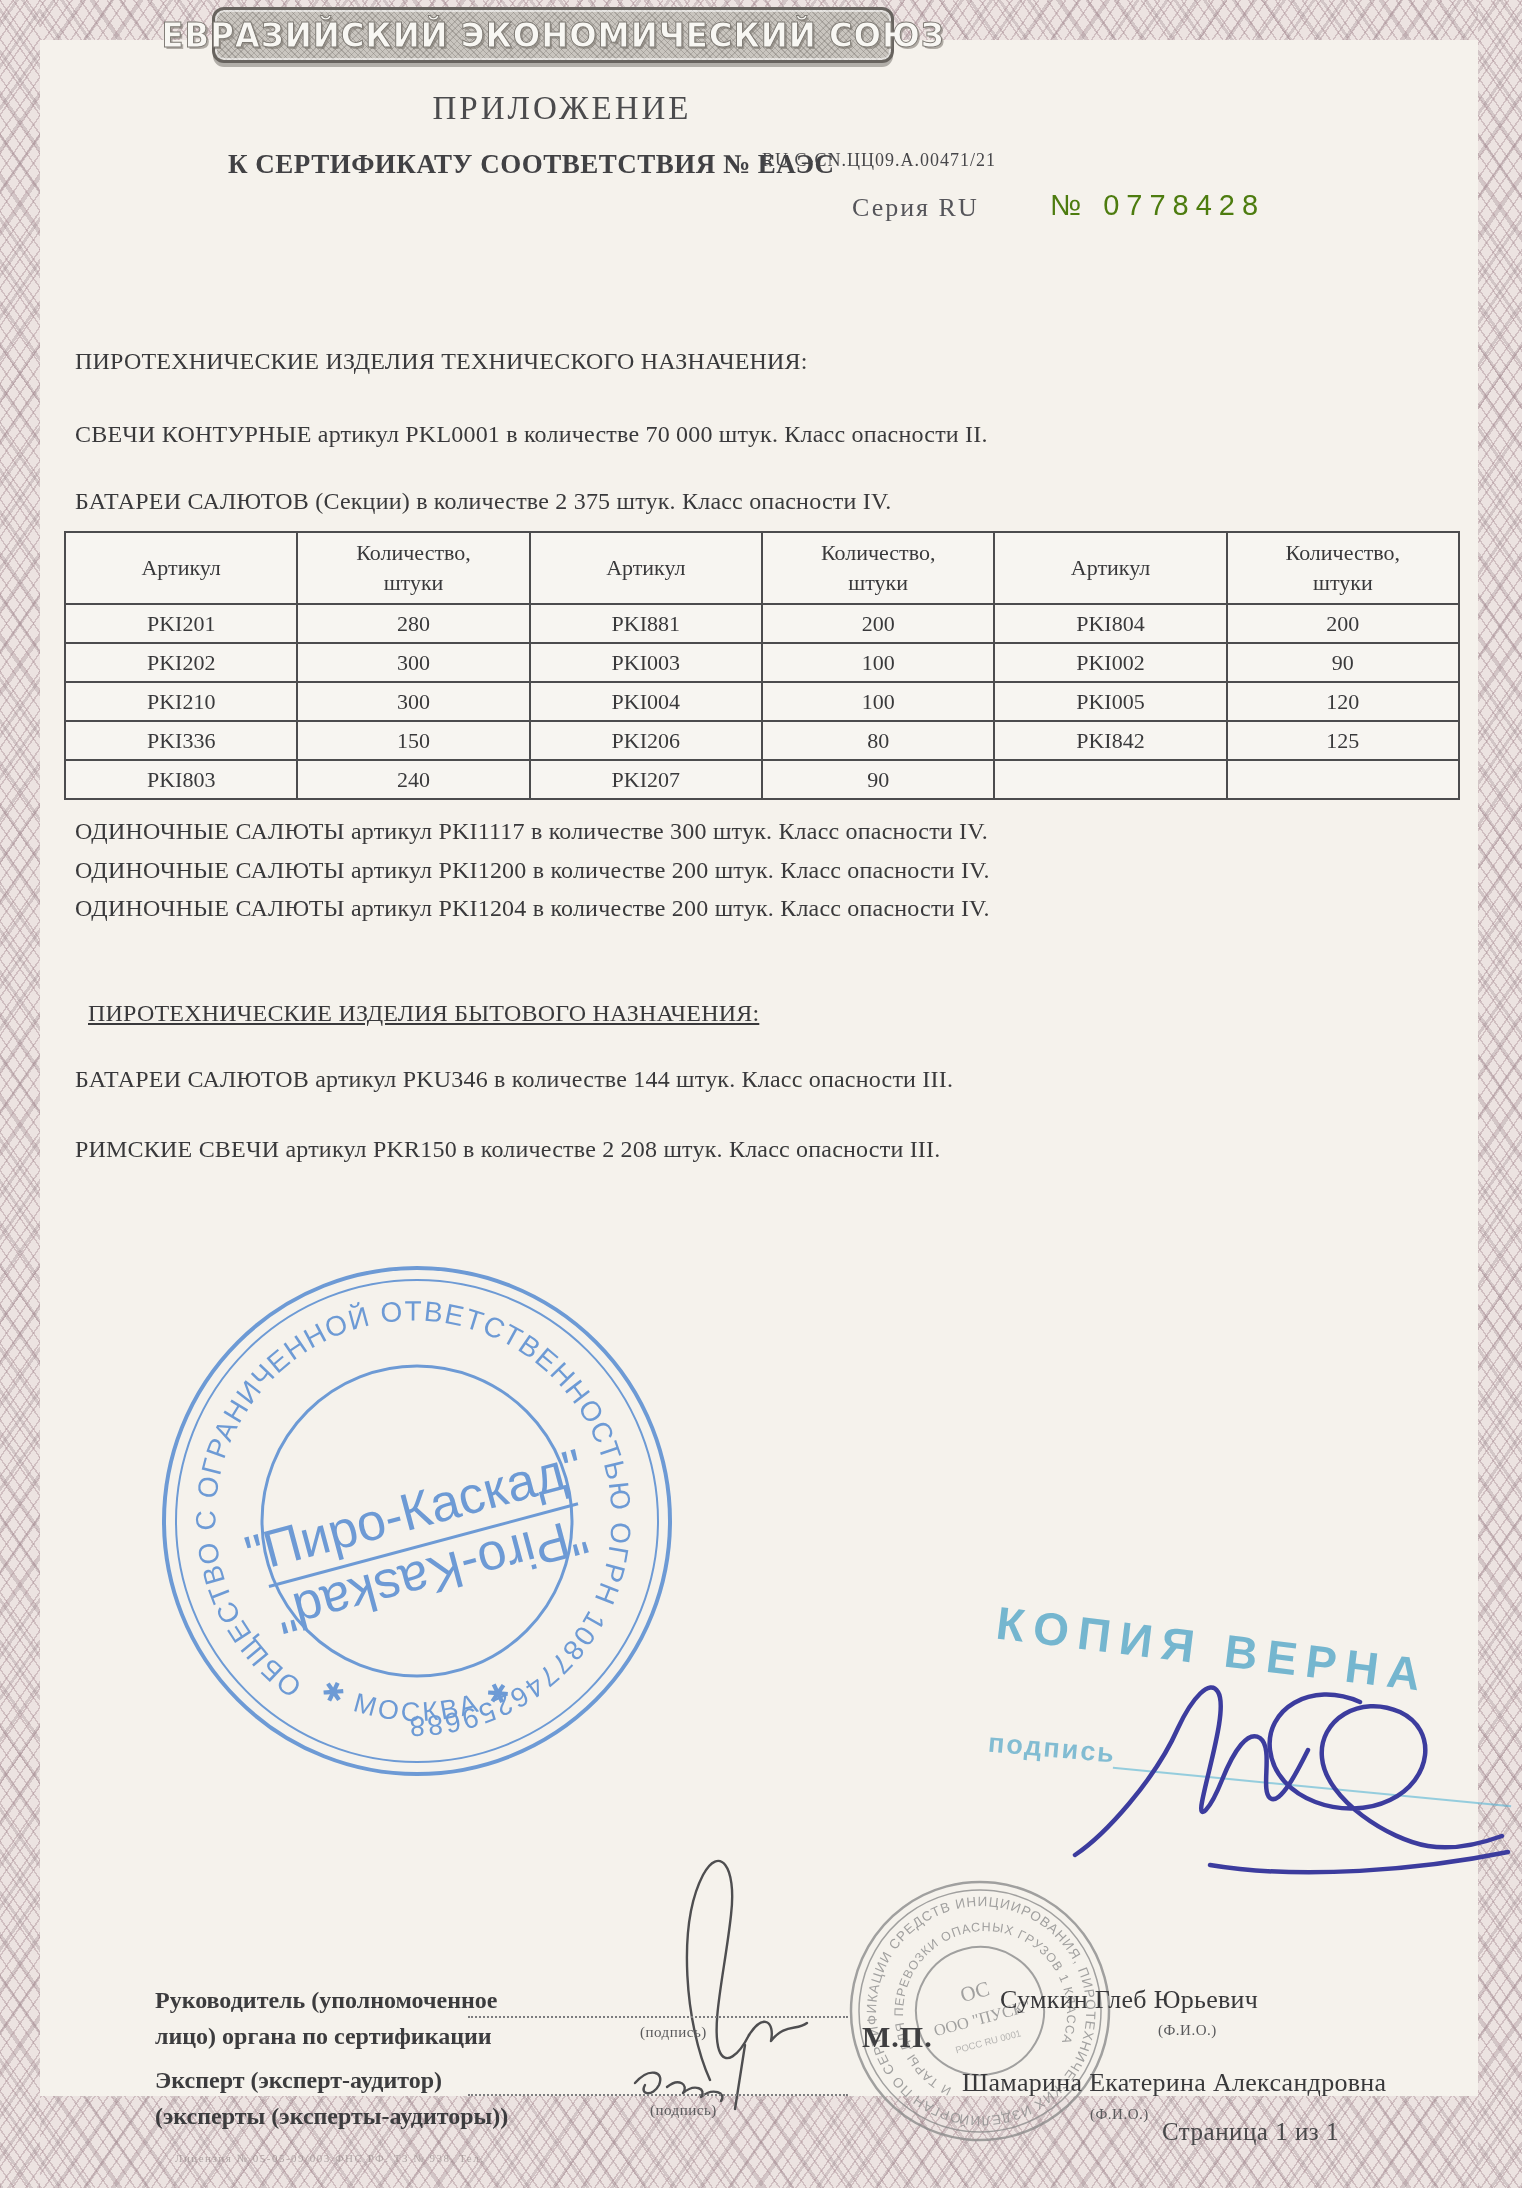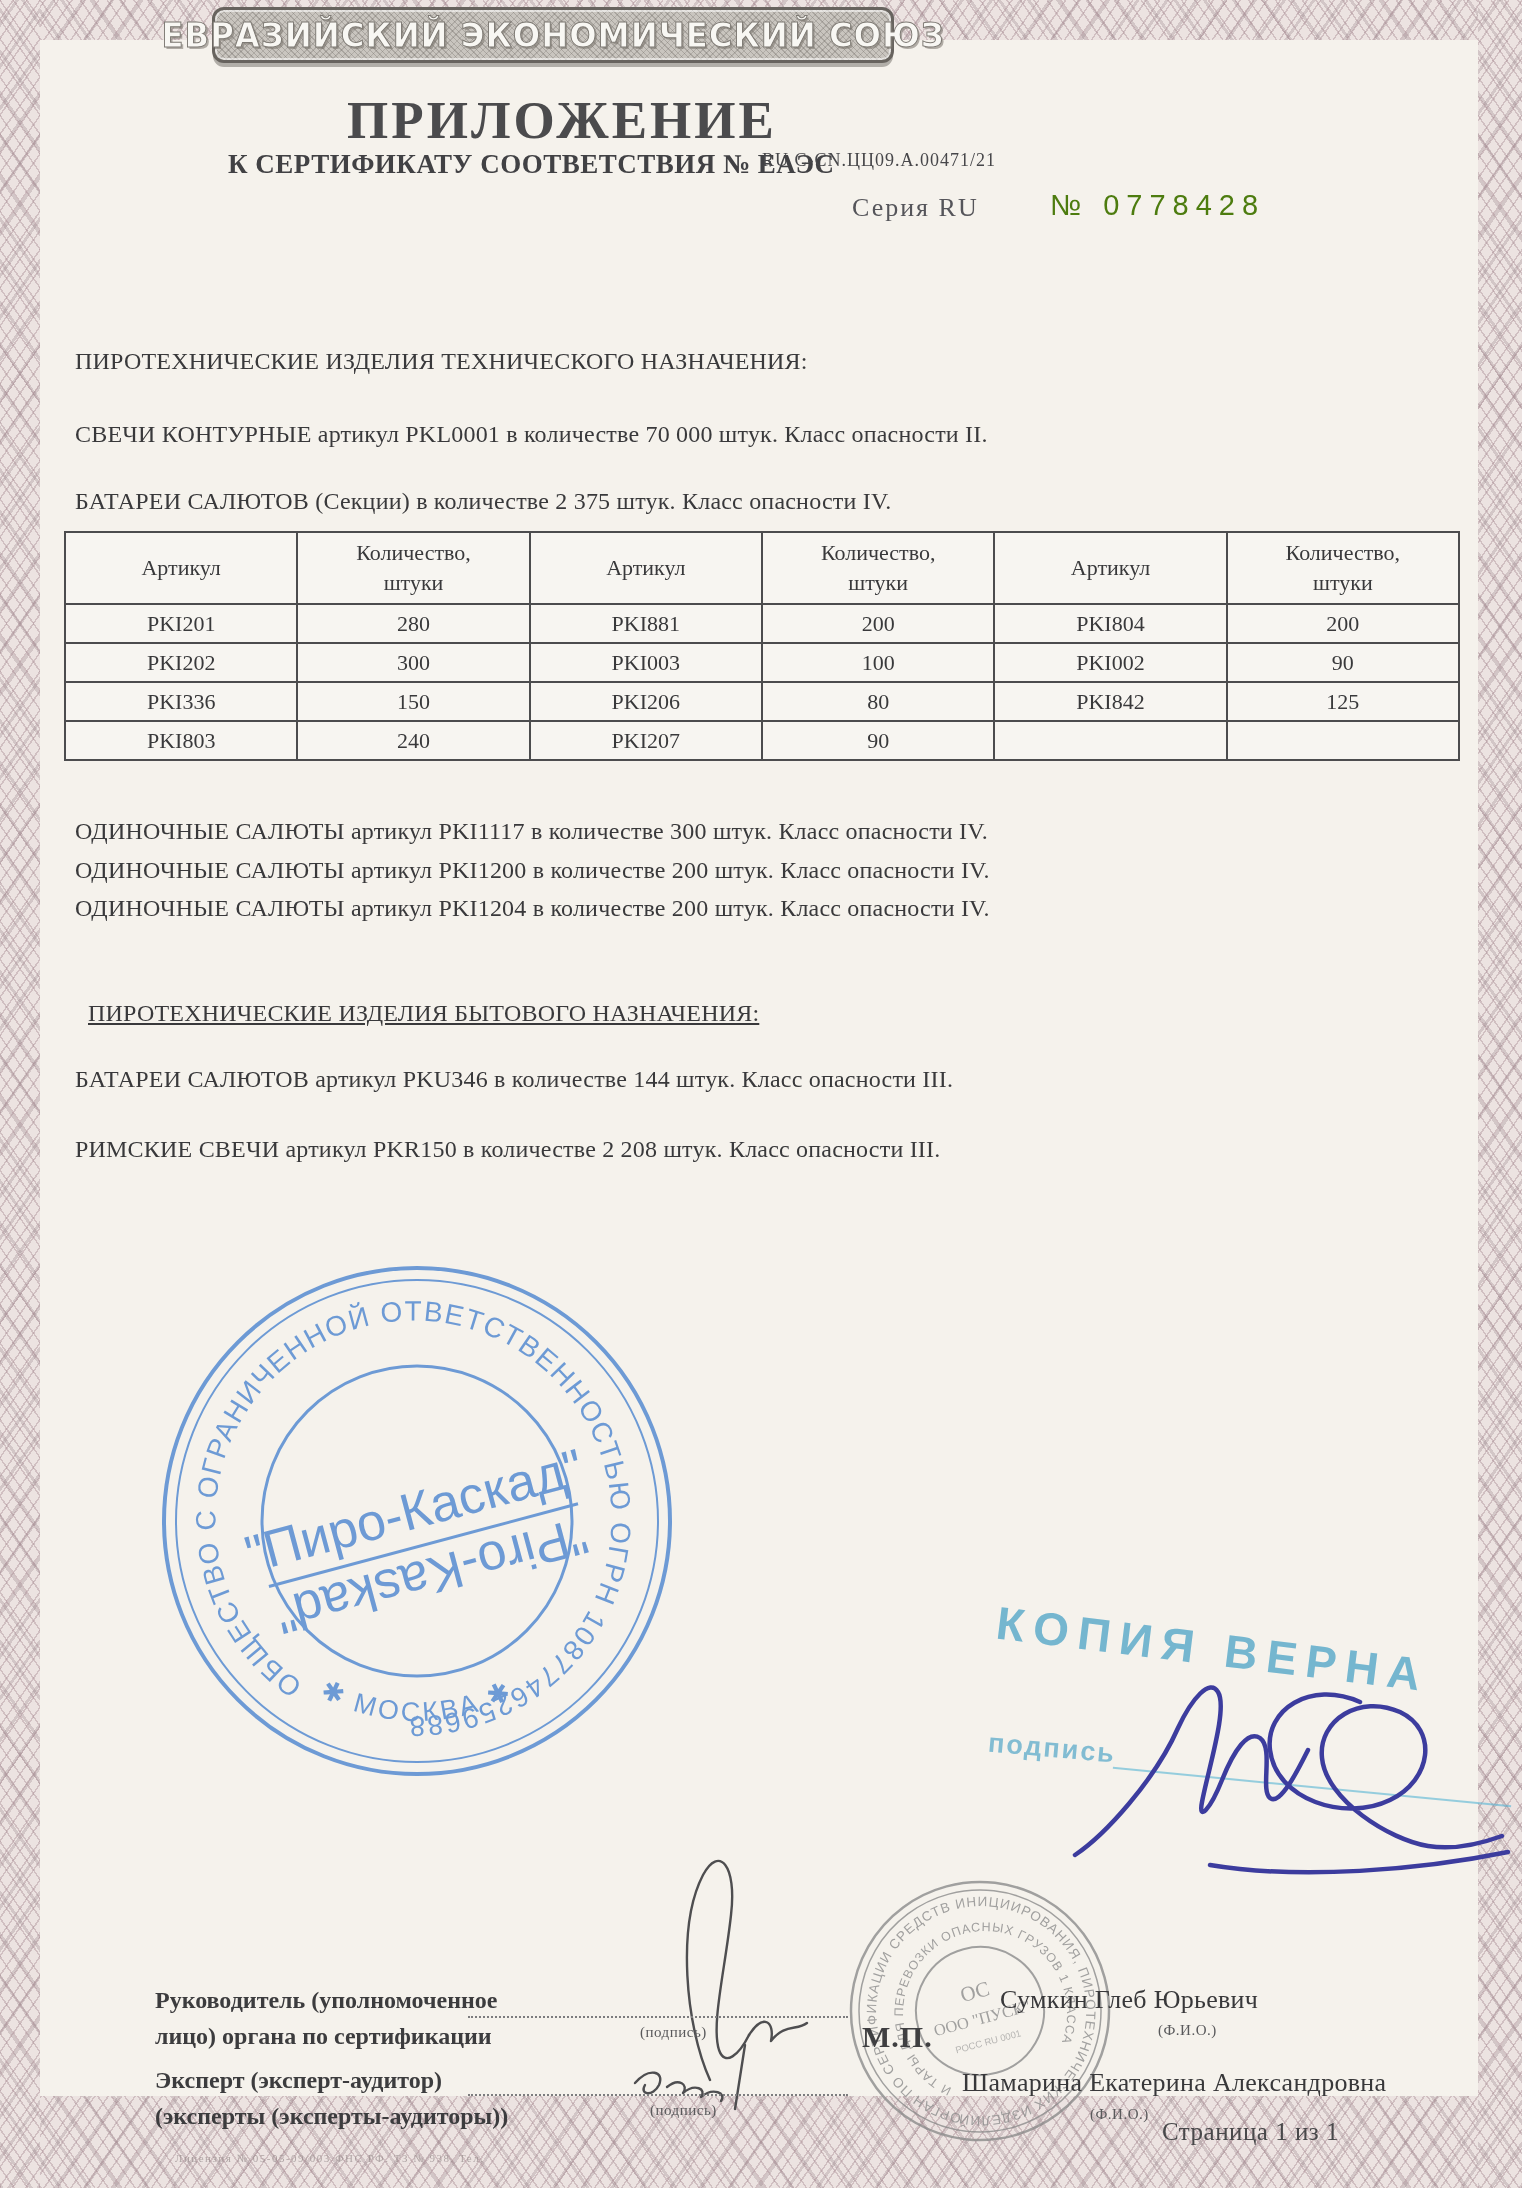--- a/index.html
+++ b/index.html
@@ -26,21 +26,21 @@
     border:3px solid #67635e;border-radius:12px;
     box-shadow:0 5px 0 -1px rgba(110,106,100,.5), inset 0 0 0 2px rgba(255,255,255,.55);
     display:flex;align-items:center;justify-content:center;
   }
   .banner-text{
     font-family:"DejaVu Sans","Liberation Sans",sans-serif;font-weight:bold;
     font-size:34px;letter-spacing:1px;color:#f8f7f3;white-space:nowrap;
     -webkit-text-stroke:1px #7d7973;text-shadow:2px 2px 0 rgba(120,115,108,.55);
     transform:scaleX(.95);
   }
-  .doc-title{font-size:53px;font-weight:700;letter-spacing:3px;color:#4b4b4d;text-align:center;}
+  .doc-title{font-size:33px;font-weight:400;letter-spacing:3px;color:#4b4b4d;text-align:center;}
   .subtitle{font-size:27px;font-weight:700;color:#414144;letter-spacing:.5px;}
   .certnum{font-size:18px;color:#47474a;letter-spacing:1px;}
   .series{font-size:26px;color:#55555a;letter-spacing:2px;}
   .serial{font-family:Liberation Sans, sans-serif;font-size:29px;color:#4d7c0f;letter-spacing:7px;}
   .body-line{font-size:24px;color:#39393b;white-space:nowrap;letter-spacing:.2px;}
   .goods-table{border-collapse:collapse;width:1396px;table-layout:fixed;background:rgba(255,255,255,.25);}
   .goods-table th,.goods-table td{
     border:2px solid #4c4c4e;font-size:22px;font-weight:400;text-align:center;
     padding:3px 4px;color:#39393b;
   }
@@ -116,20 +116,28 @@
         <td>PKI804</td>
         <td>200</td>
       </tr>
       <tr>
         <td>PKI202</td>
         <td>300</td>
         <td>PKI003</td>
         <td>100</td>
         <td>PKI002</td>
         <td>90</td>
+      </tr>
+      <tr>
+        <td>PKI210</td>
+        <td>300</td>
+        <td>PKI004</td>
+        <td>100</td>
+        <td>PKI005</td>
+        <td>120</td>
       </tr>
       <tr>
         <td>PKI336</td>
         <td>150</td>
         <td>PKI206</td>
         <td>80</td>
         <td>PKI842</td>
         <td>125</td>
       </tr>
       <tr>

